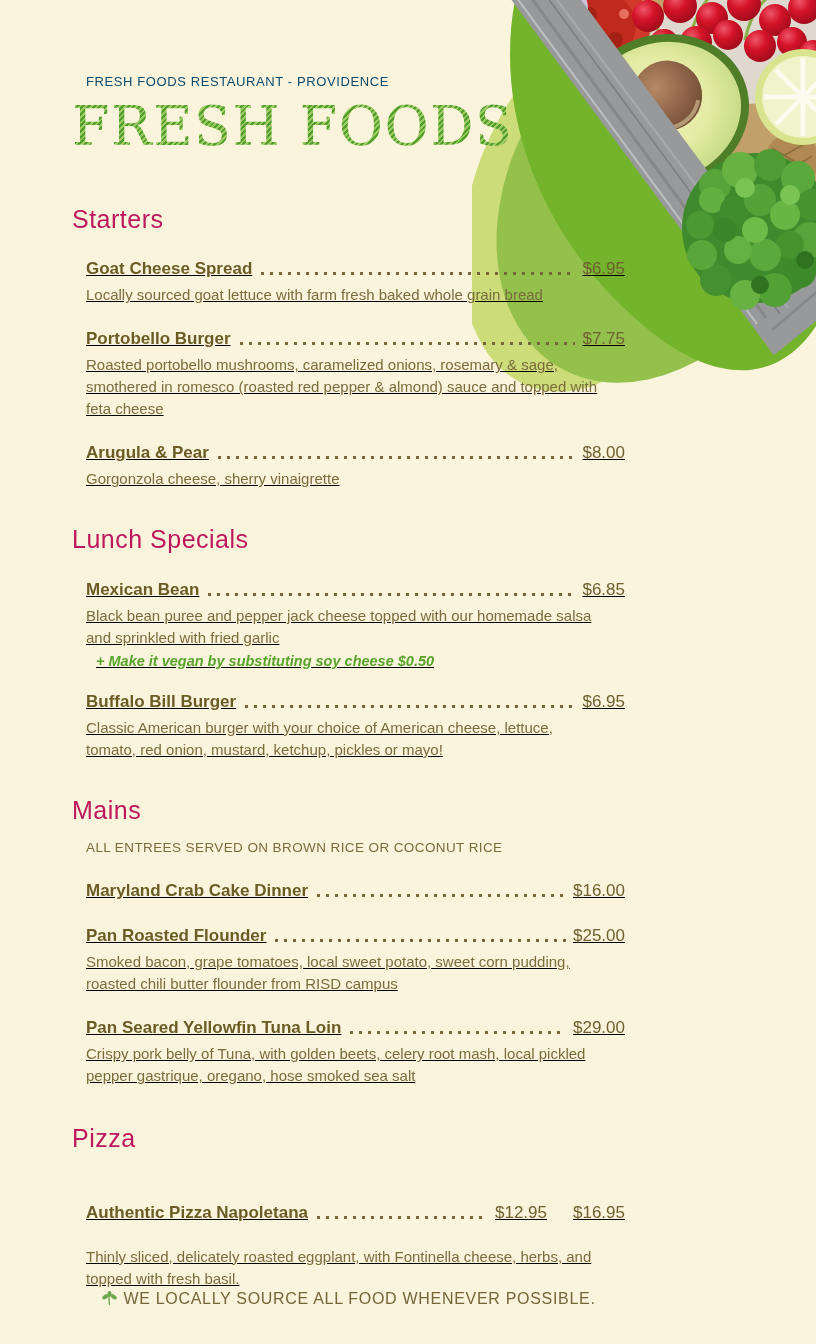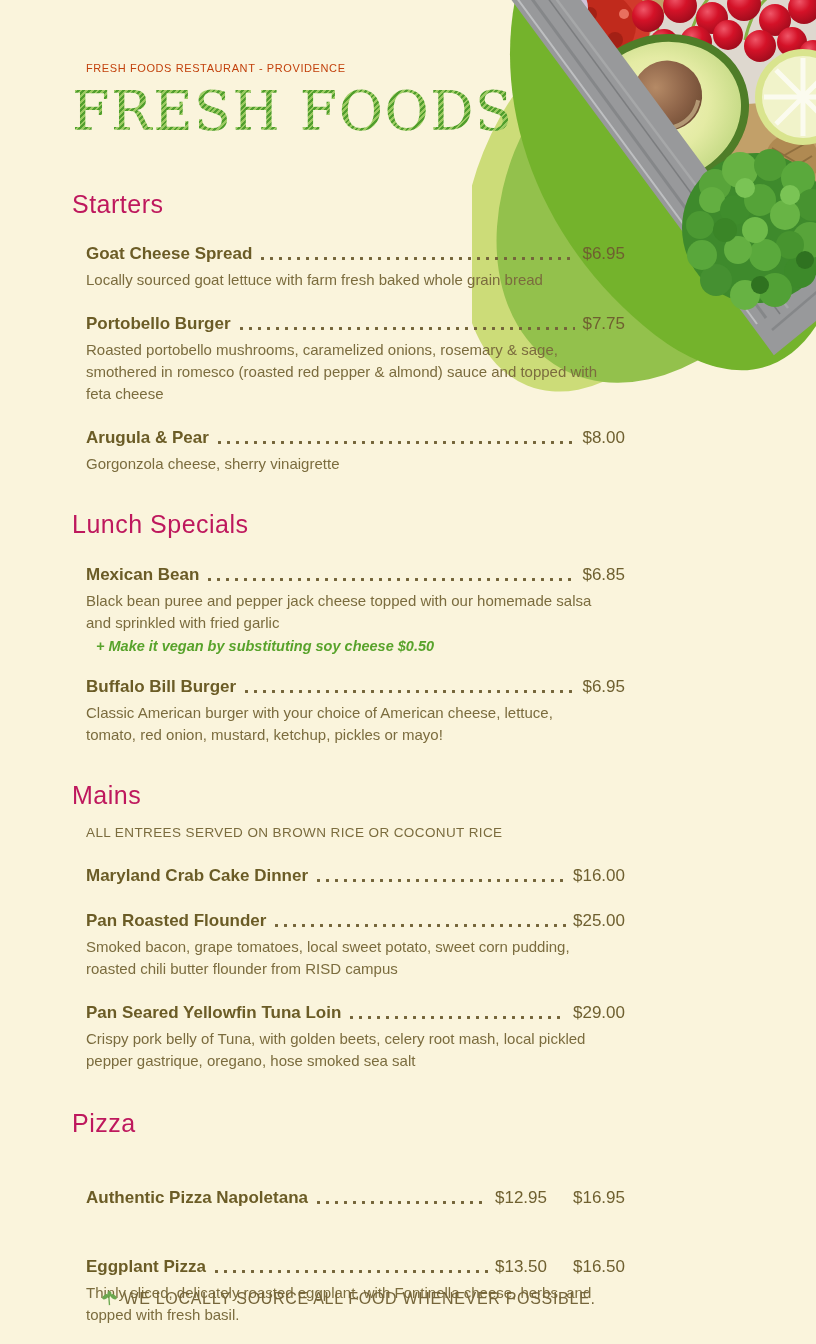--- a/index.html
+++ b/index.html
@@ -9,23 +9,23 @@
     width:816px;height:1344px;
     background:#FAF4DC;
     overflow:hidden;
     font-family:"Liberation Sans", sans-serif;
   }
   
   .deco{position:absolute;top:0;right:0;width:344px;height:400px;}
   
   .content{position:relative;padding:58px 0 0 72px;width:567px;}
   .tagline{
-    margin:4px 0 0 14px;
-    font-size:11px;letter-spacing:.6px;
-    color:#c2410c;
+    margin:16px 0 0 14px;
+    font-size:13px;letter-spacing:.6px;
+    color:#0c4a6e;
   }
   .title{
     display:inline-block;
     margin:10px 0 0 0;
     font-family:"DejaVu Serif","Liberation Serif",serif;
     font-weight:400;
     font-size:54px;line-height:1.05;
     letter-spacing:1.5px;
     color:#6fb42e;
     background:repeating-linear-gradient(135deg,#519e2d 0 2px,#9ccb62 2px 4px);
@@ -43,21 +43,21 @@
   }
   .section-lunch h2.section-heading,
   .section-mains h2.section-heading{margin-top:36px;}
   .section-pizza h2.section-heading{margin-top:38px;}
   .entree-note{
     margin:16px 0 0 14px;
     font-size:13.5px;letter-spacing:.4px;
     color:#7b6c3e;
   }
   .items{margin:24px 0 0 14px;}
-  .item{margin-bottom:21px;}
+  .item{margin-bottom:21px;text-decoration:underline;}
   .row{display:flex;align-items:flex-end;width:539px;}
   .name{
     font-size:17px;font-weight:700;
     color:#6b5c26;line-height:24px;
     white-space:nowrap;
   }
   .dots{
     flex:1;height:3px;
     margin:0 7px 6px 9px;
     background-image:radial-gradient(circle at 1.5px 1.5px,#74653a 1.4px,rgba(0,0,0,0) 1.7px);
@@ -326,26 +326,20 @@
       <div class="items">
         <div class="item">
           <div class="row">
             <span class="name">Authentic Pizza Napoletana</span>
             <span class="dots"></span>
             <span class="price">$12.95</span>
             <span class="price price2">$16.95</span>
           </div>
         </div>
         <div class="item">
-          <div class="row">
-            <span class="name">Eggplant Pizza</span>
-            <span class="dots"></span>
-            <span class="price">$13.50</span>
-            <span class="price price2">$16.50</span>
-          </div>
           <p class="desc">Thinly sliced, delicately roasted eggplant, with Fontinella cheese, herbs, and topped with fresh basil.</p>
         </div>
       </div>
     </section>
 
   </div>
 
   <div class="footer">
     <svg class="leaf" viewBox="0 0 20 18" aria-hidden="true">
       <path d="M10 17 C 9 10, 9 6, 10 1" stroke="#6aa84f" stroke-width="1.6" fill="none"></path>

